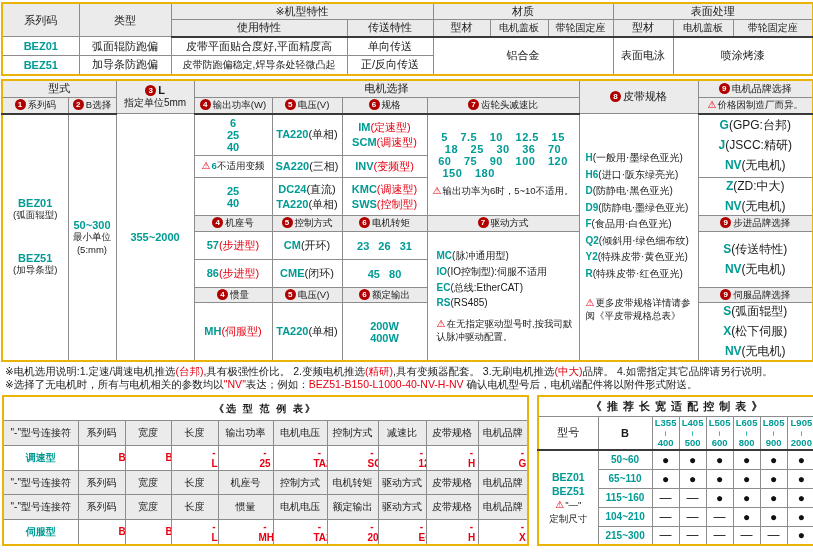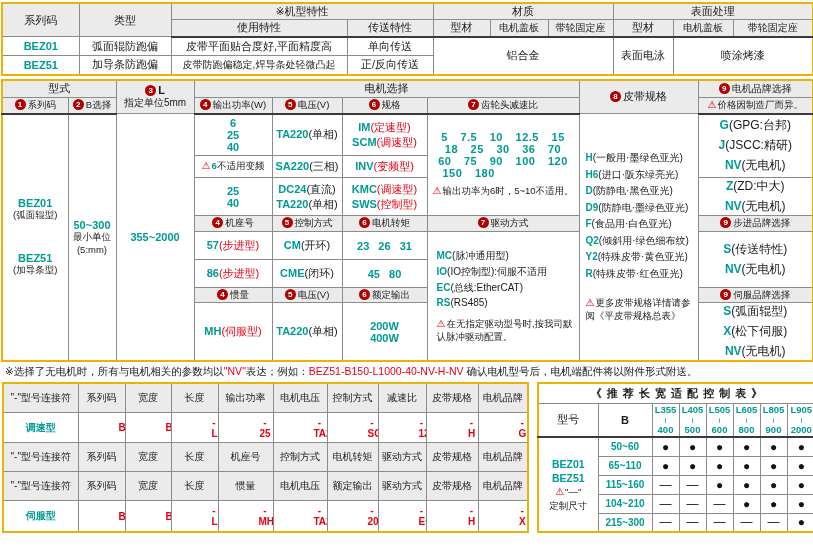--- a/index.html
+++ b/index.html
@@ -259,39 +259,43 @@
           <div><span class="teal">S</span><span>(弧面辊型)</span></div>
           <div><span class="teal">X</span><span>(松下伺服)</span></div>
           <div><span class="teal">NV</span><span>(无电机)</span></div>
         </div>
       </td>
     </tr>
   </tbody>
     </table>
 
   <div class="notes">
+    <div><span>※电机选用说明:1.定速/调速电机推选</span><span class="red">(台邦)</span><span>,具有极强性价比。 2.变频电机推选</span><span class="red">(精研)</span><span>,具有变频器配套。 3.无刷电机推选</span><span class="red">(中大)</span><span>品牌。 4.如需指定其它品牌请另行说明。</span></div>
     <div><span>※选择了无电机时，所有与电机相关的参数均以</span><span class="red">"NV"</span><span>表达；例如：</span><span class="red">BEZ51-B150-L1000-40-NV-H-NV</span><span>  确认电机型号后，电机端配件将以附件形式附送。</span></div>
   </div>
 
   <div class="bottom">
 
     <table class="t-outer extable" style="width:525px;">
       <colgroup>
           <col style="width:75px">
           <col style="width:47px">
           <col style="width:46px">
           <col style="width:47px">
           <col style="width:55px">
           <col style="width:54px">
           <col style="width:51px">
           <col style="width:48px">
           <col style="width:52px">
           <col style="width:50px">
         </colgroup>
       <tbody>
+          <tr style="height:22px">
+            <td colspan="10" class="title-cell">《选 型 范 例 表》</td>
+          </tr>
       <tr>
         <td class="hd hcell">"-"型号连接符</td>
         <td class="hd hcell">系列码</td>
         <td class="hd hcell">宽度</td>
         <td class="hd hcell">长度</td>
         <td class="hd hcell">输出功率</td>
         <td class="hd hcell">电机电压</td>
         <td class="hd hcell">控制方式</td>
         <td class="hd hcell">减速比</td>
         <td class="hd hcell">皮带规格</td>

